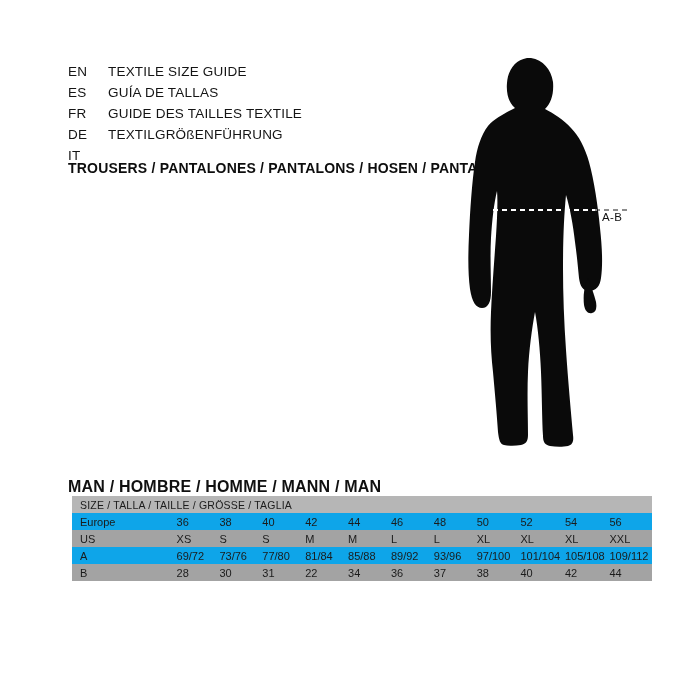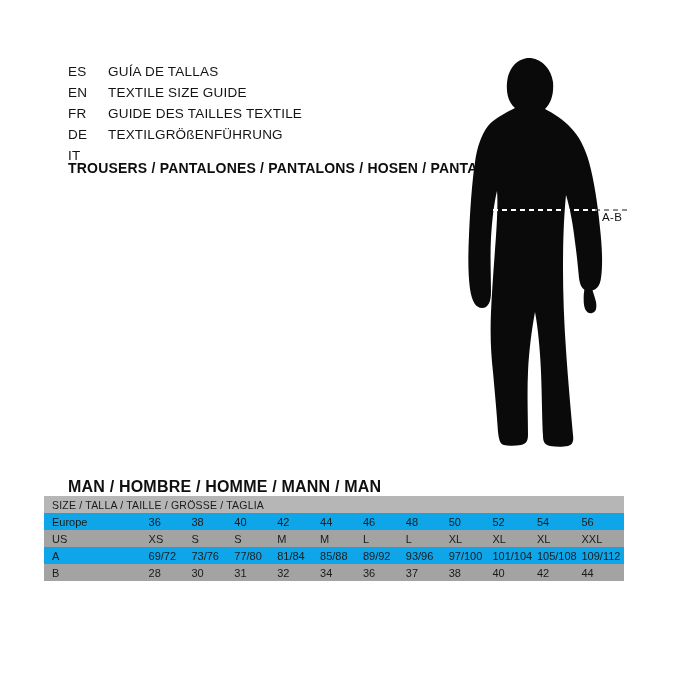--- a/index.html
+++ b/index.html
@@ -78,21 +78,21 @@
     position: absolute;
     left: 68px;
     top: 478px;
     font-size: 16px;
     font-weight: bold;
     letter-spacing: 0.2px;
     color: #101010;
   }
   table.size-table {
     position: absolute;
-    left: 44px;
+    left: 72px;
     top: 496px;
     width: 580px;
     border-collapse: collapse;
     font-size: 11px;
     color: #1b1b1b;
   }
   table.size-table td,
   table.size-table th {
     padding: 0;
     height: 17px;
@@ -129,26 +129,26 @@
   }
   .notes div { height: 20px; }
 </style>
 </head>
 <body>
 
 <div class="page">
 
   <div class="lang-block">
     <div class="lang-row">
+      <span class="lang-code">EN</span>
+      <span class="lang-title">TEXTILE SIZE GUIDE</span>
+    </div>
+    <div class="lang-row">
       <span class="lang-code">ES</span>
       <span class="lang-title">GUÍA DE TALLAS</span>
-    </div>
-    <div class="lang-row">
-      <span class="lang-code">EN</span>
-      <span class="lang-title">TEXTILE SIZE GUIDE</span>
     </div>
     <div class="lang-row">
       <span class="lang-code">FR</span>
       <span class="lang-title">GUIDE DES TAILLES TEXTILE</span>
     </div>
     <div class="lang-row">
       <span class="lang-code">DE</span>
       <span class="lang-title">TEXTILGRÖßENFÜHRUNG</span>
     </div>
     <div class="lang-row">
@@ -257,21 +257,21 @@
       <td class="cell-val">97/100</td>
       <td class="cell-val">101/104</td>
       <td class="cell-val">105/108</td>
       <td class="cell-val">109/112</td>
     </tr>
     <tr class="row-shade">
       <td class="cell-label">B</td>
       <td class="cell-val">28</td>
       <td class="cell-val">30</td>
       <td class="cell-val">31</td>
-      <td class="cell-val">32</td>
+      <td class="cell-val">22</td>
       <td class="cell-val">34</td>
       <td class="cell-val">36</td>
       <td class="cell-val">37</td>
       <td class="cell-val">38</td>
       <td class="cell-val">40</td>
       <td class="cell-val">42</td>
       <td class="cell-val">44</td>
     </tr>
   </tbody>
     </table>

